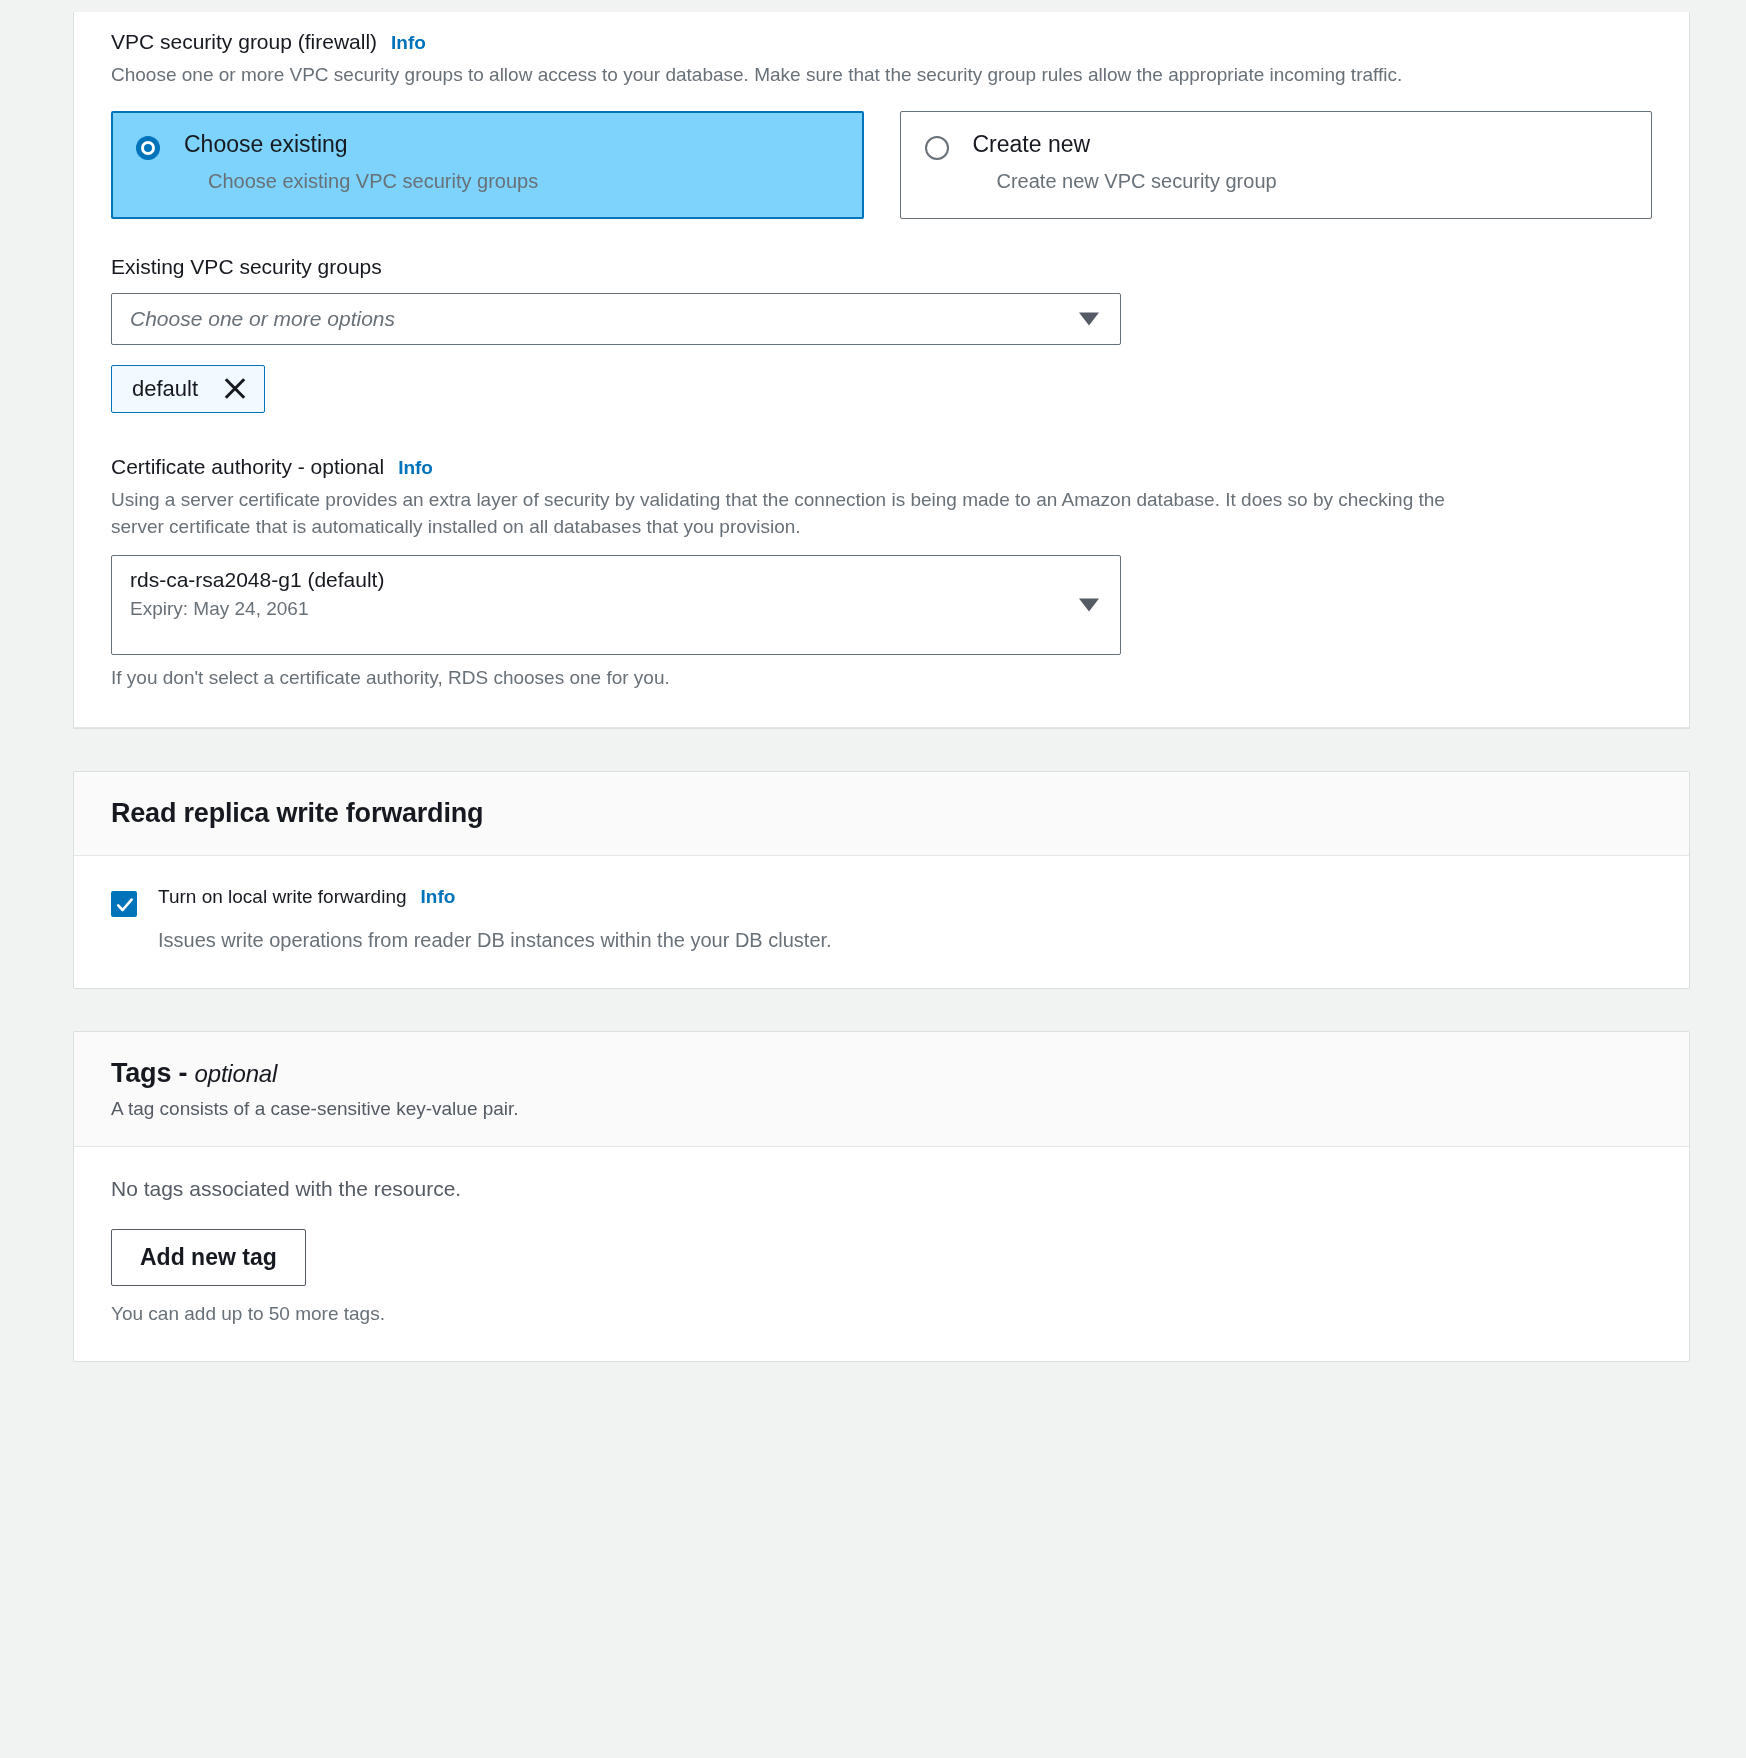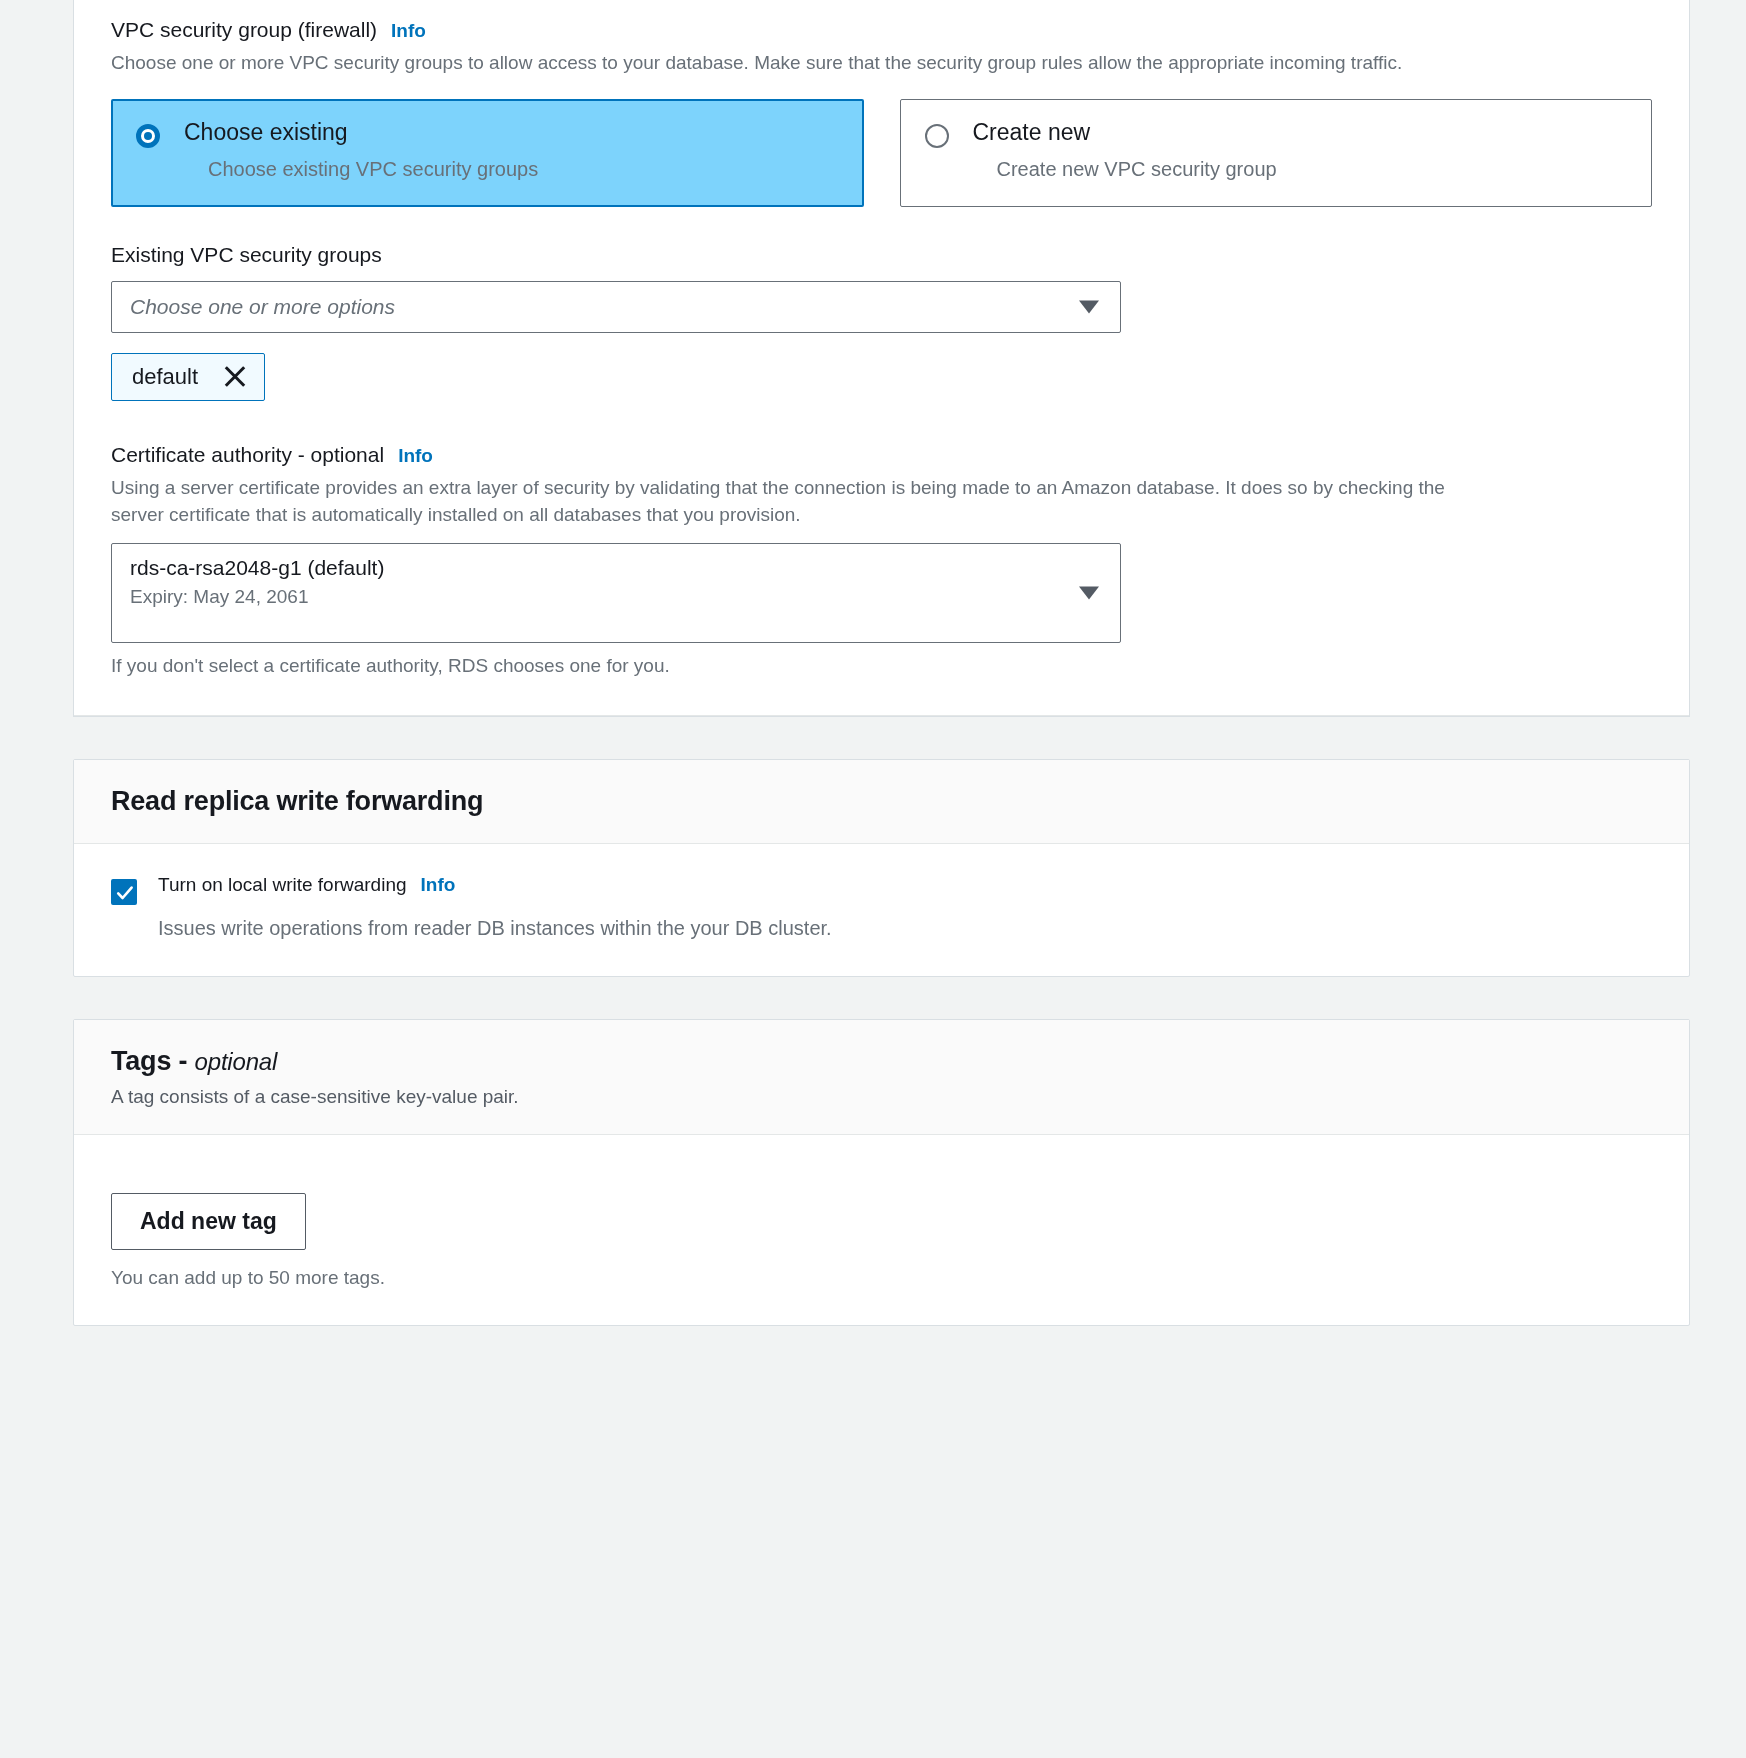--- a/index.html
+++ b/index.html
@@ -47,21 +47,21 @@
     margin-top: 9px;
   }
   .card-body { padding: 30px 37px 36px 37px; }
 
   
   .top-panel {
     background: #ffffff;
     border-left: 1px solid #d9dfe3;
     border-right: 1px solid #d9dfe3;
     border-bottom: 1px solid #d9dfe3;
-    margin: 0 56px 0 73px;
+    margin: 12px 56px 0 73px;
   }
   .top-inner { padding: 0 37px 0 37px; }
 
   .field-label {
     font-size: 21px;
     color: #16191f;
     font-weight: normal;
   }
   .info-link {
     color: #0073bb;
@@ -387,19 +387,20 @@
   </div>
 
   <div class="gap-lg"></div>
 
   <div class="card">
     <div class="card-header">
       <div class="card-title"><span>Tags - </span><span class="opt">optional</span></div>
       <div class="card-desc">A tag consists of a case-sensitive key-value pair.</div>
     </div>
     <div class="card-body">
+      <div class="empty-text">No tags associated with the resource.</div>
       <button class="btn">Add new tag</button>
       <div class="small-note">You can add up to 50 more tags.</div>
     </div>
   </div>
 
   <div class="gap-lg"></div>
 </div>
 
 </body></html>

